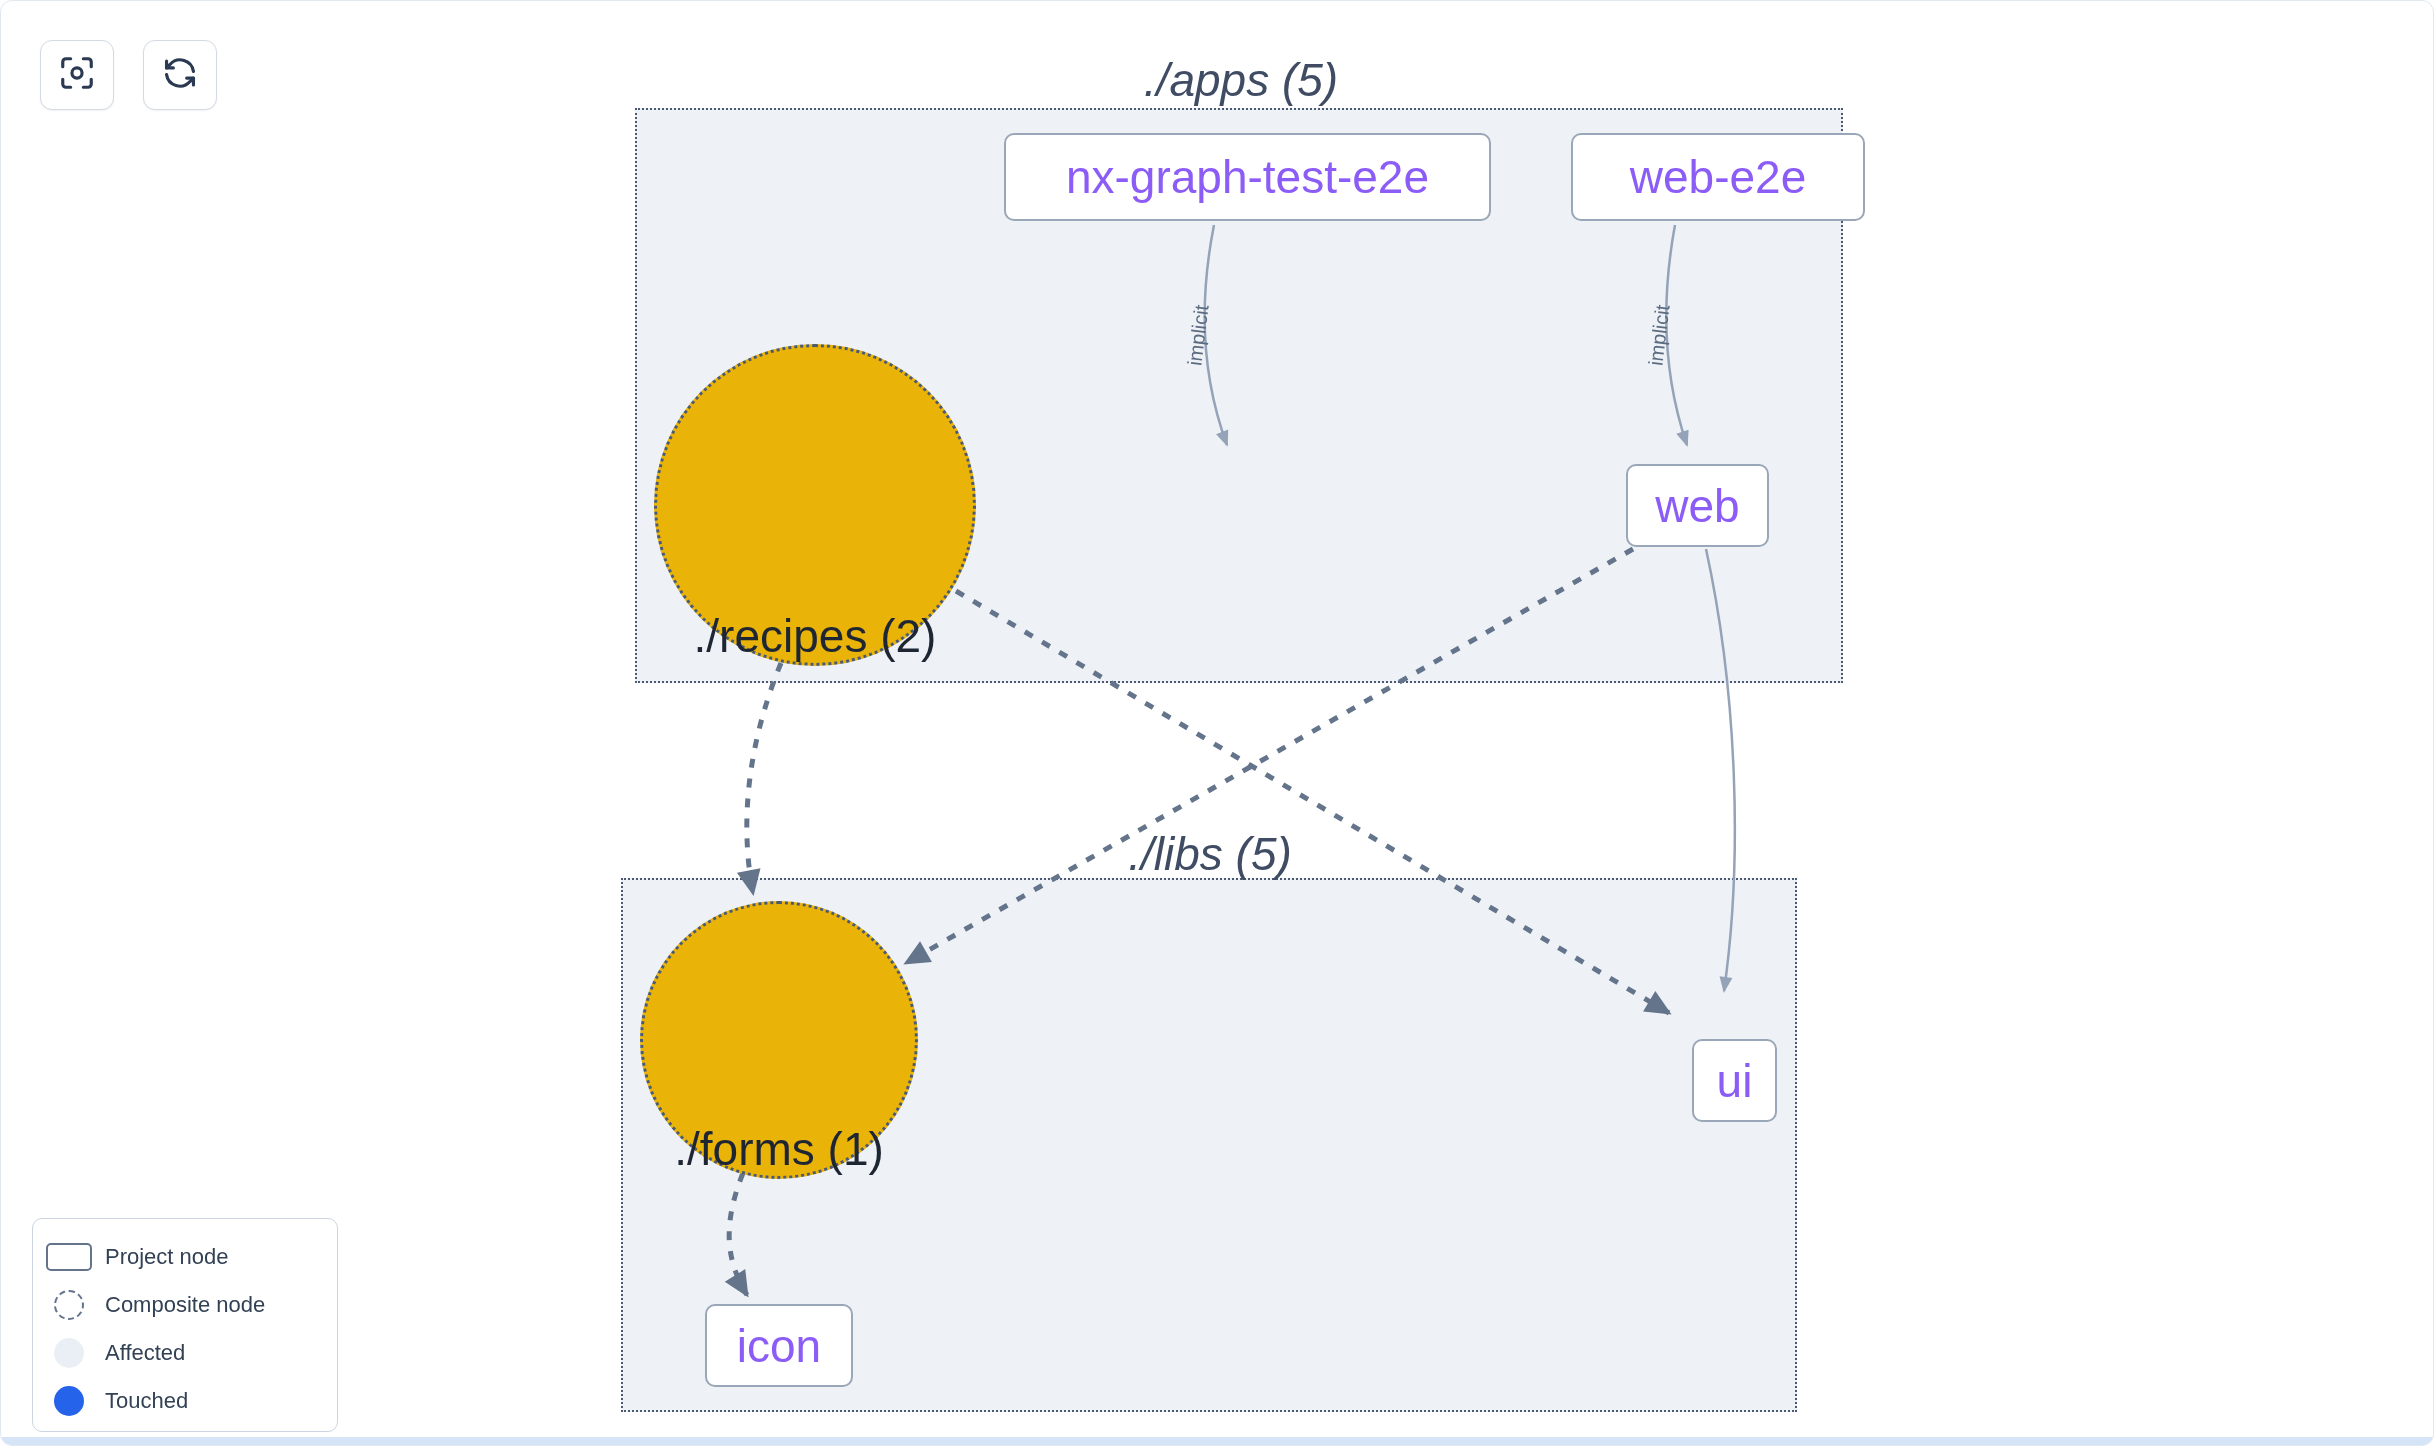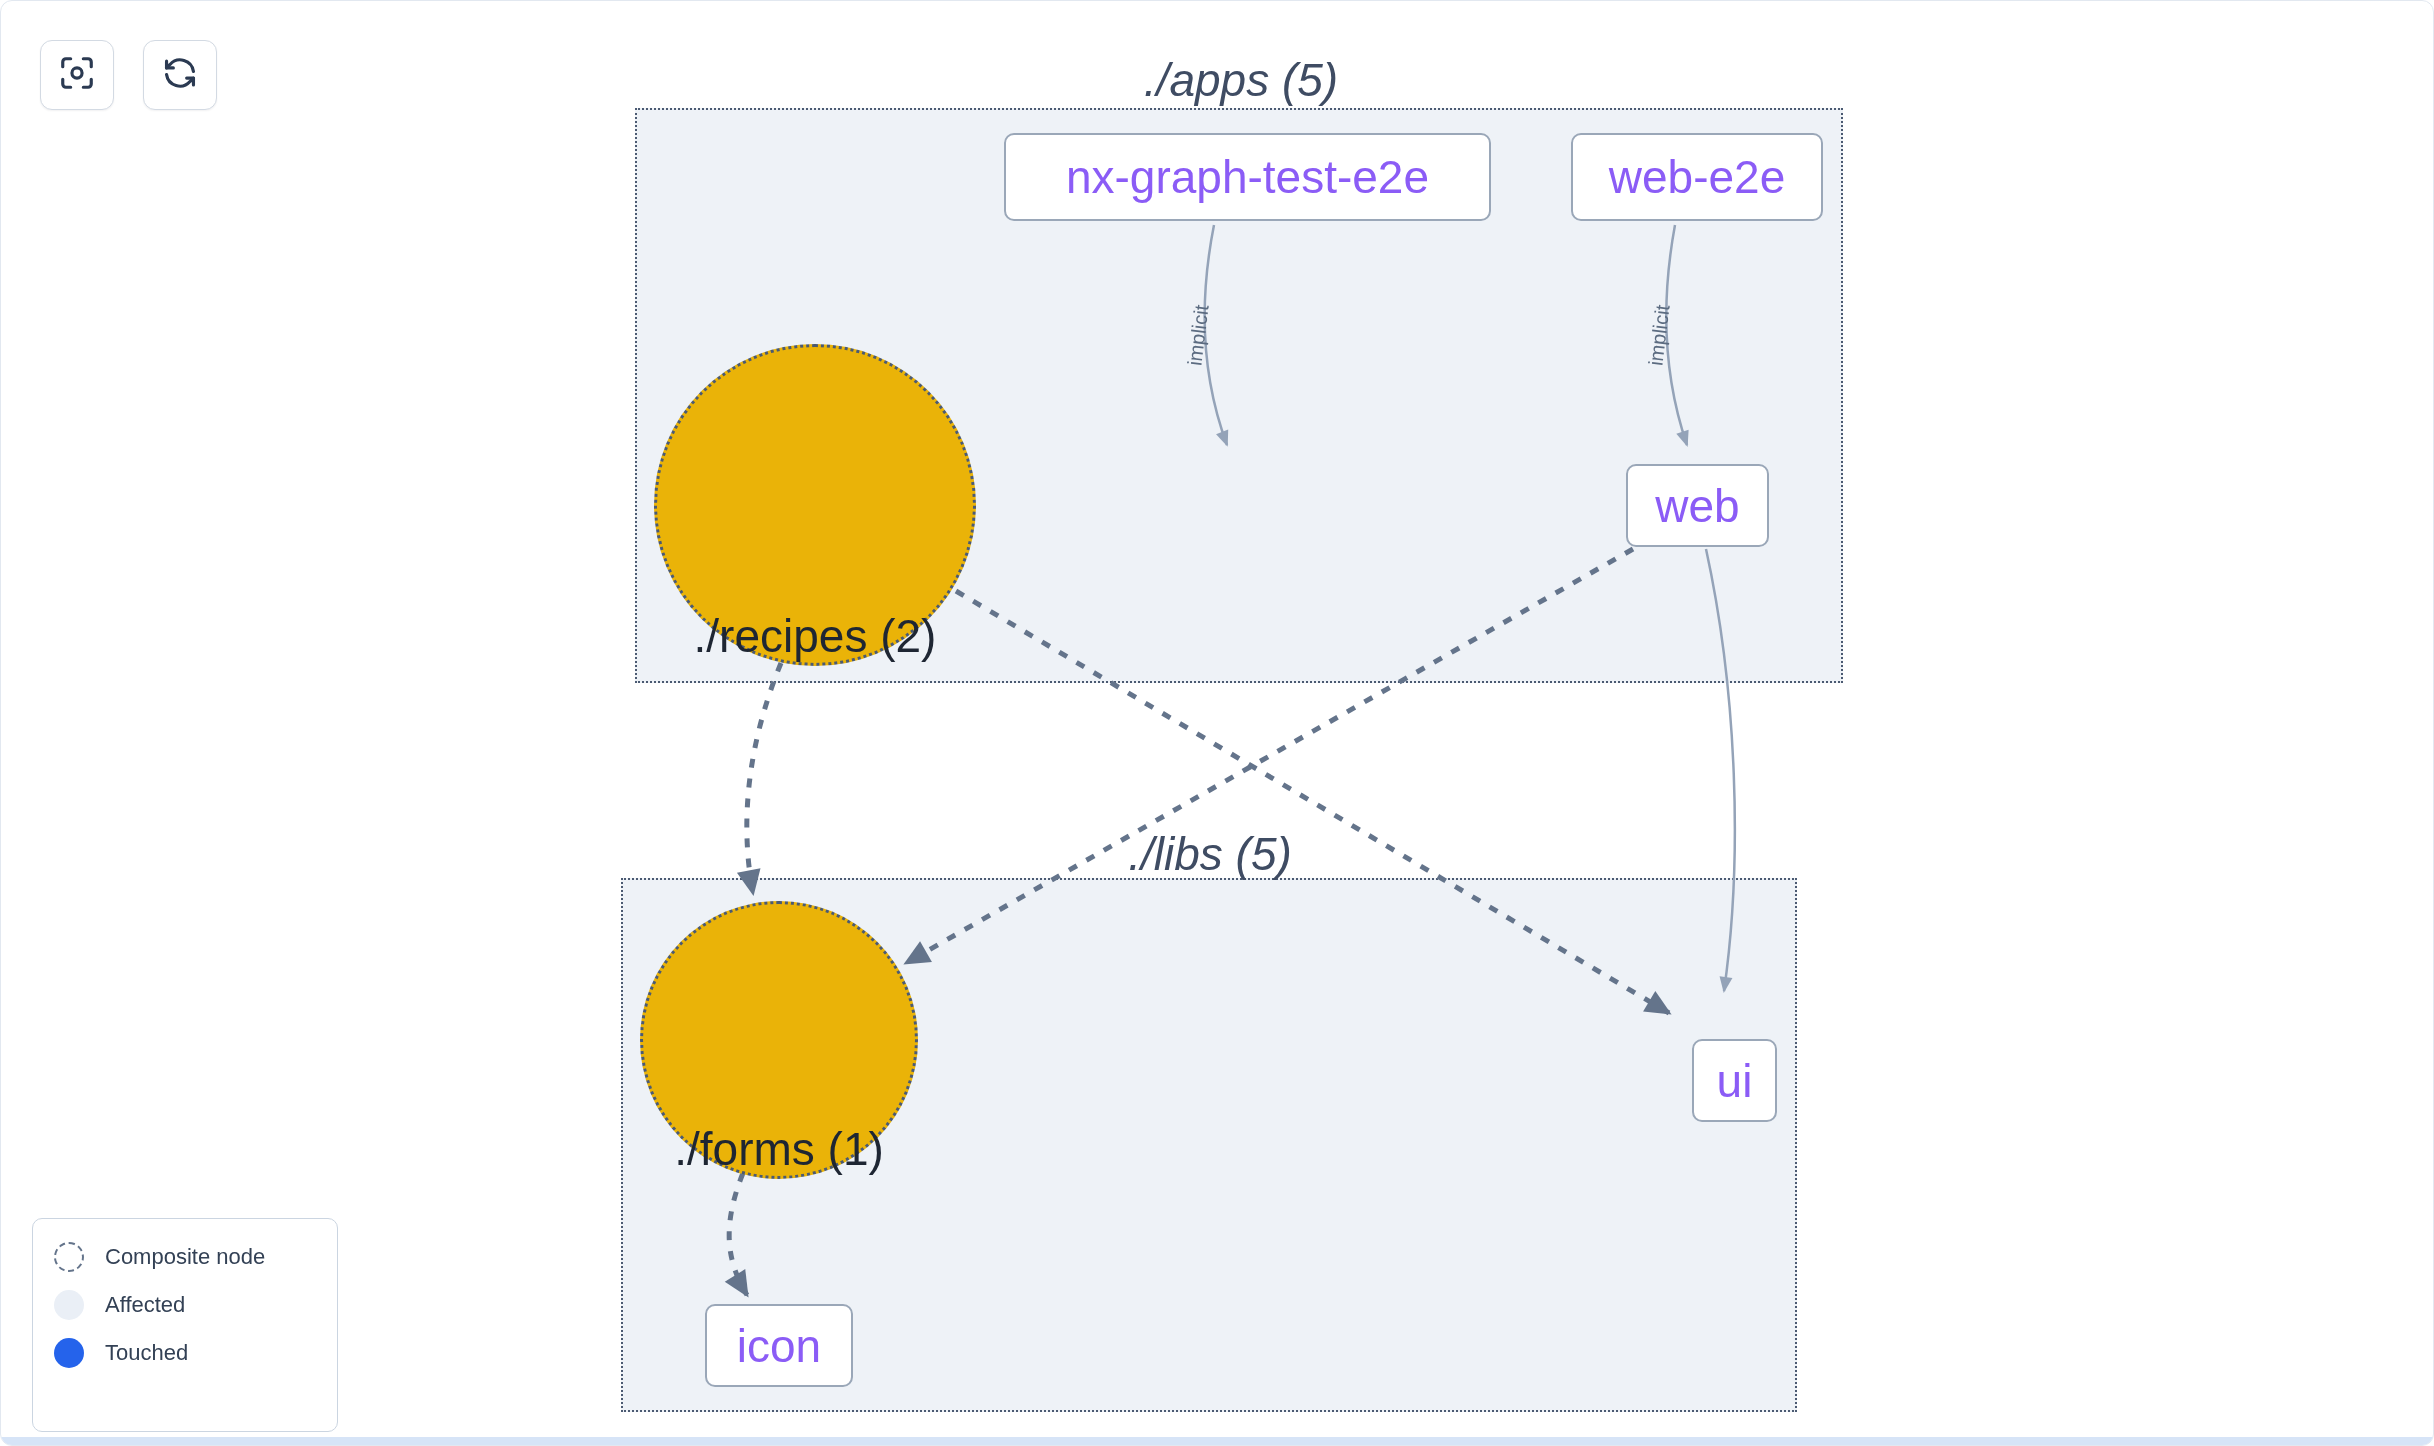--- a/index.html
+++ b/index.html
@@ -27,21 +27,21 @@
   }
   .label-apps{left:1040px;top:52px;width:400px;}
   .label-libs{left:1009px;top:826px;width:400px;}
   
   .node{
     position:absolute;background:#ffffff;border:2px solid #9aa7b8;border-radius:10px;z-index:3;
     display:flex;align-items:center;justify-content:center;font-size:46px;color:#8b5cf6;
     box-sizing:border-box;cursor:pointer;white-space:nowrap;
   }
   .node-nx-graph-test-e2e{left:1003px;top:132px;width:487px;height:88px;}
-  .node-web-e2e{left:1570px;top:132px;width:252px;height:88px;}
+  .node-web-e2e{left:1570px;top:132px;width:294px;height:88px;}
   .node-nx-graph-test{left:1058px;top:463px;width:376px;height:83px;}
   .node-web{left:1625px;top:463px;width:143px;height:83px;justify-content:center;}
   .node-ui{left:1691px;top:998px;width:85px;height:83px;margin-top:40px;}
   .node-icon{left:704px;top:1303px;width:148px;height:83px;}
   .composite{
     position:absolute;border:3px dotted #4b5a72;border-radius:50%;background:#eab308;z-index:3;
     display:flex;align-items:flex-end;justify-content:center;font-size:46px;color:#1e2633;
     box-sizing:border-box;cursor:pointer;white-space:nowrap;
   }
   .composite-recipes{left:653px;top:343px;width:322px;height:322px;}
@@ -145,20 +145,26 @@
   <div class="composite composite-recipes">
     <span>./recipes (2)</span>
   </div>
   <div class="composite composite-forms">
     <span>./forms (1)</span>
   </div>
 
   <div class="legend">
     <div class="legend-row">
       <div class="legend-icon-cell">
+          <span class="li-project"></span>
+        </div>
+      <span class="legend-label">Project node</span>
+    </div>
+    <div class="legend-row">
+      <div class="legend-icon-cell">
           <span class="li-composite"></span>
         </div>
       <span class="legend-label">Composite node</span>
     </div>
     <div class="legend-row">
       <div class="legend-icon-cell">
           <span class="li-affected"></span>
         </div>
       <span class="legend-label">Affected</span>
     </div>

